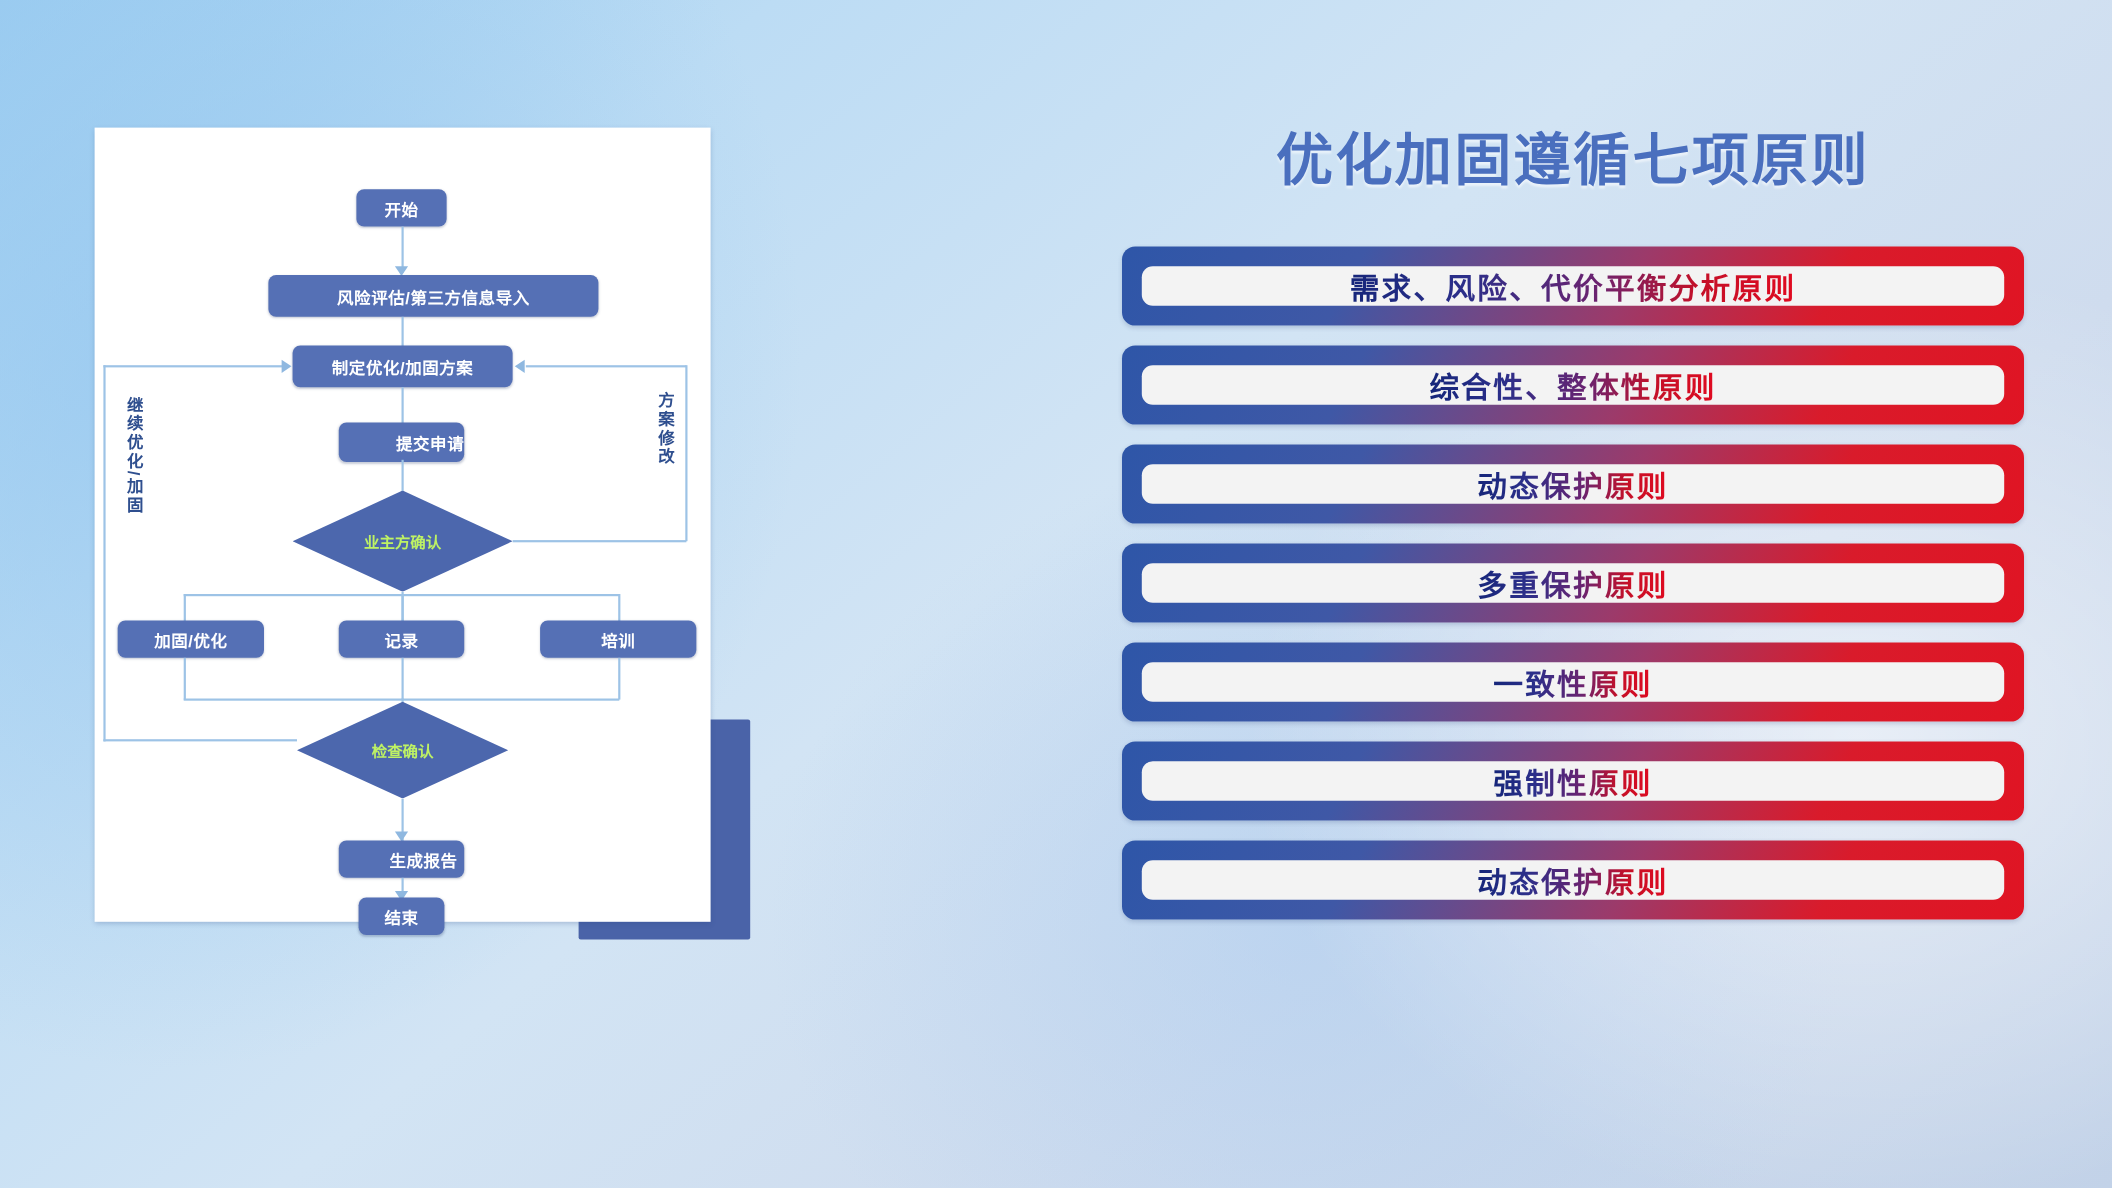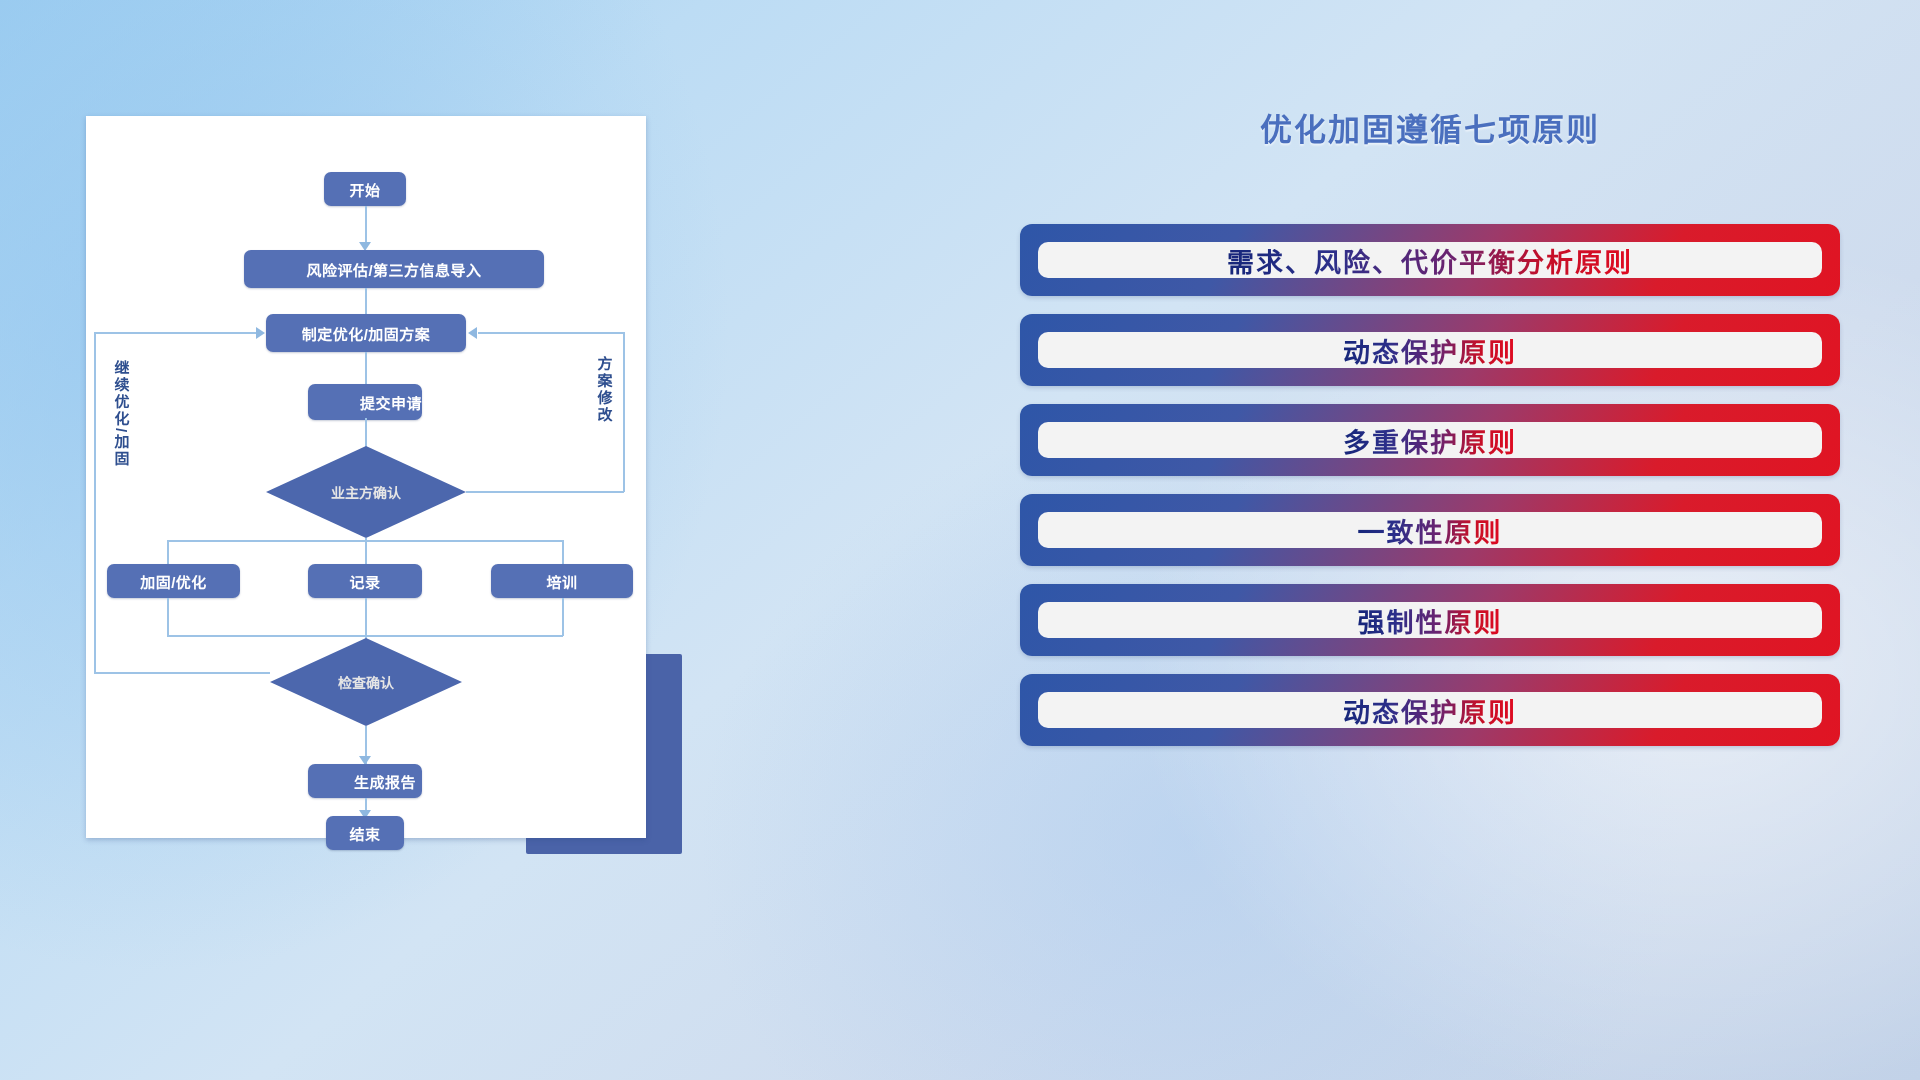--- a/index.html
+++ b/index.html
@@ -37,21 +37,21 @@
     font-size:15px;
     letter-spacing:.5px;
     white-space:nowrap;
     box-shadow:0 1px 2px rgba(30,50,100,.25);
   }
   .diamond {
     position:absolute;
     background:#4c67ad;
     clip-path:polygon(50% 0%, 100% 50%, 50% 100%, 0% 50%);
     display:flex; align-items:center; justify-content:center;
-    color:#e5e5e5; font-weight:bold; font-size:14px; white-space:nowrap;
+    color:#bef264; font-weight:bold; font-size:14px; white-space:nowrap;
   }
   .vline  { position:absolute; width:1.5px; background:#9dc3e6; }
   .hline  { position:absolute; height:1.5px; background:#9dc3e6; }
   .arrow-d {
     position:absolute; width:0; height:0;
     border-left:6px solid transparent; border-right:6px solid transparent;
     border-top:9px solid #8fb8e0;
   }
   .arrow-l {
     position:absolute; width:0; height:0;
@@ -71,21 +71,21 @@
     font-weight:bold;
     letter-spacing:2px;
     line-height:1.1;
   }
 
   
   #panel { position:absolute; left:1020px; top:78px; width:820px; height:930px; }
   #panel-title {
     position:absolute; left:0; top:26px; width:820px;
     text-align:center;
-    font-size:32px; font-weight:bold; letter-spacing:2px;
+    font-size:52px; font-weight:bold; letter-spacing:2px;
     color:#4a6fbe;
     text-shadow:0 2px 2px rgba(255,255,255,.55);
   }
   #card-list { position:absolute; left:0; top:146px; width:820px; }
   .p-card {
     position:relative;
     height:72px;
     margin-bottom:18px;
     border-radius:12px;
     padding:18px;
@@ -205,20 +205,25 @@
   <div id="panel-title">优化加固遵循七项原则</div>
 
   <div id="card-list">
 
     <div class="p-card">
       <div class="p-card-inner">
         <span class="p-label">需求、风险、代价平衡分析原则</span>
       </div>
     </div>
 
+    <div class="p-card">
+      <div class="p-card-inner">
+        <span class="p-label">综合性、整体性原则</span>
+      </div>
+    </div>
 
     <div class="p-card">
       <div class="p-card-inner">
         <span class="p-label">动态保护原则</span>
       </div>
     </div>
 
     <div class="p-card">
       <div class="p-card-inner">
         <span class="p-label">多重保护原则</span>

